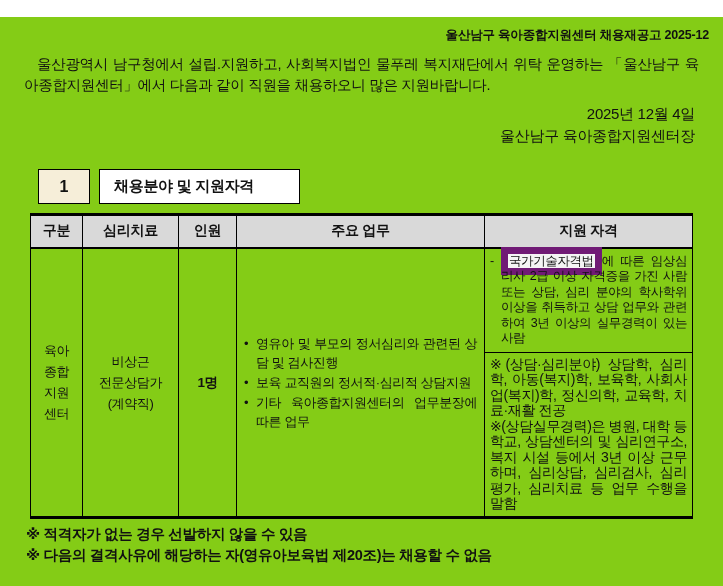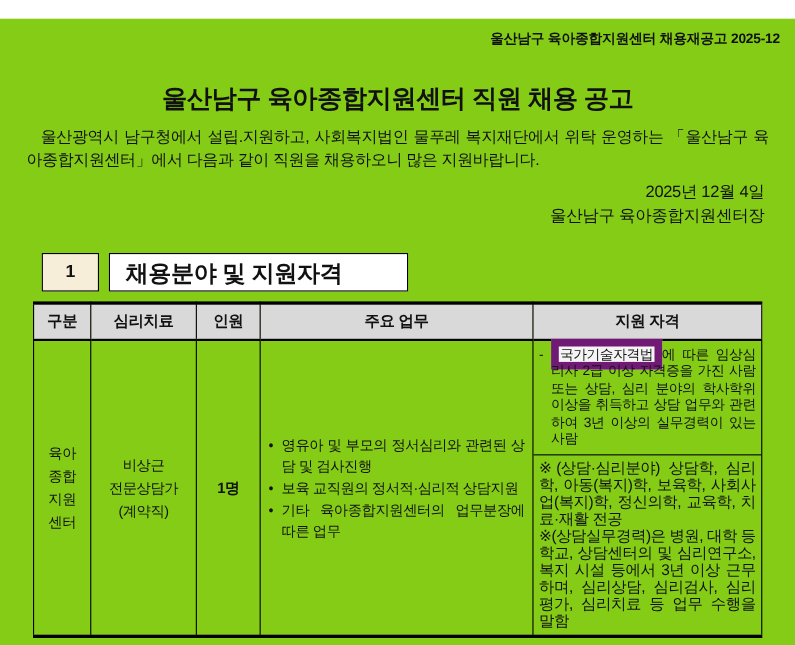--- a/index.html
+++ b/index.html
@@ -28,23 +28,23 @@
   }
   .section-header{
     display:flex; align-items:stretch; margin:22px 0 0 38px; height:35px; gap:9px;
   }
   .sec-num{
     width:52px; border:1.5px solid #000; background:#f6eed9;
     display:flex; align-items:center; justify-content:center;
     font-size:16px; font-weight:bold;
   }
   .sec-title{
-    width:272px; border:1.5px solid #000; background:#fff;
+    width:201px; border:1.5px solid #000; background:#fff;
     display:flex; align-items:center; padding-left:14px;
-    font-size:21px; font-weight:bold; letter-spacing:-0.3px;
+    font-size:15px; font-weight:bold; letter-spacing:-0.3px;
   }
   table.recruit-table{
     margin:9px 30px 0 30px; width:662px; border-collapse:collapse;
     border-top:3px solid #000; border-bottom:3px solid #000;
     table-layout:fixed;
   }
   .recruit-table th{
     border:1px solid #000; border-bottom:2px solid #000;
     background:#d9d9d9; height:33px; font-size:14px; font-weight:bold;
     text-align:center; letter-spacing:-0.3px;
@@ -81,21 +81,20 @@
     line-height:21px; letter-spacing:-0.3px;
   }
 </style>
 </head>
 <body>
 
 <div class="page">
 
   <div class="doc-no">울산남구 육아종합지원센터 채용재공고 2025-12</div>
 
-  <h1 class="title">울산남구 육아종합지원센터 직원 채용 공고</h1>
 
   <p class="intro">울산광역시 남구청에서 설립.지원하고, 사회복지법인 물푸레 복지재단에서 위탁 운영하는 「울산남구 육아종합지원센터」에서 다음과 같이 직원을 채용하오니 많은 지원바랍니다.</p>
 
   <div class="date-block">
     <div>2025년 12월 4일</div>
     <div>울산남구 육아종합지원센터장</div>
   </div>
 
   <div class="section-header">
     <div class="sec-num">1</div>
@@ -150,14 +149,18 @@
           </div>
           <div class="qual-bottom">
             <div class="note">※(상담·심리분야) 상담학, 심리학, 아동(복지)학, 보육학, 사회사업(복지)학, 정신의학, 교육학, 치료·재활 전공</div>
             <div class="note">※(상담실무경력)은 병원, 대학 등 학교, 상담센터의 및 심리연구소, 복지 시설 등에서 3년 이상 근무하며, 심리상담, 심리검사, 심리평가, 심리치료 등 업무 수행을 말함</div>
           </div>
         </td>
       </tr>
     </tbody>
   </table>
 
+  <div class="footnotes">
+    <div>※ 적격자가 없는 경우 선발하지 않을 수 있음</div>
+    <div>※ 다음의 결격사유에 해당하는 자(영유아보육법 제20조)는 채용할 수 없음</div>
+  </div>
 
 </div>
 
 </body></html>

